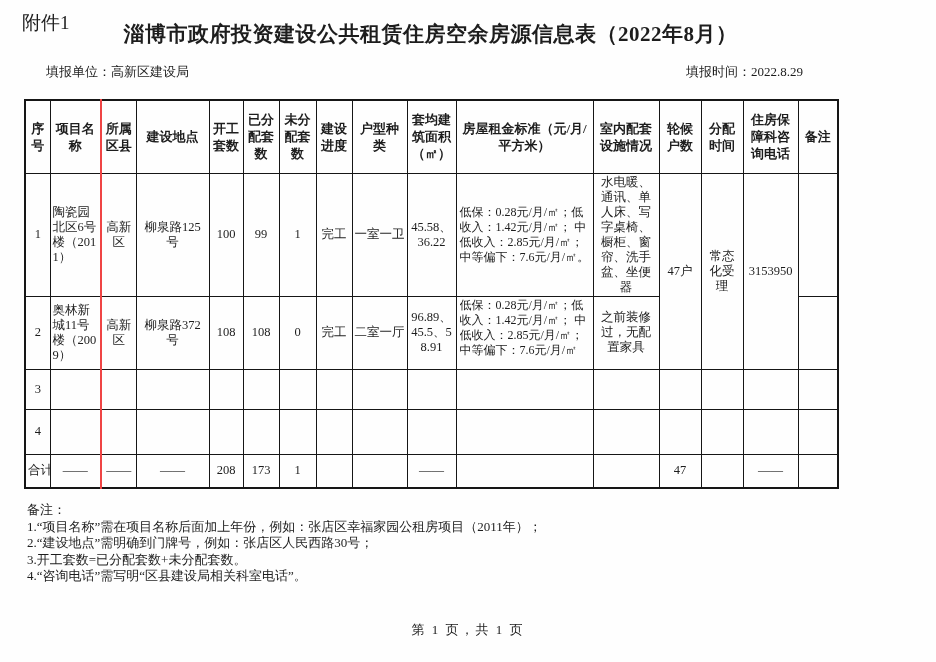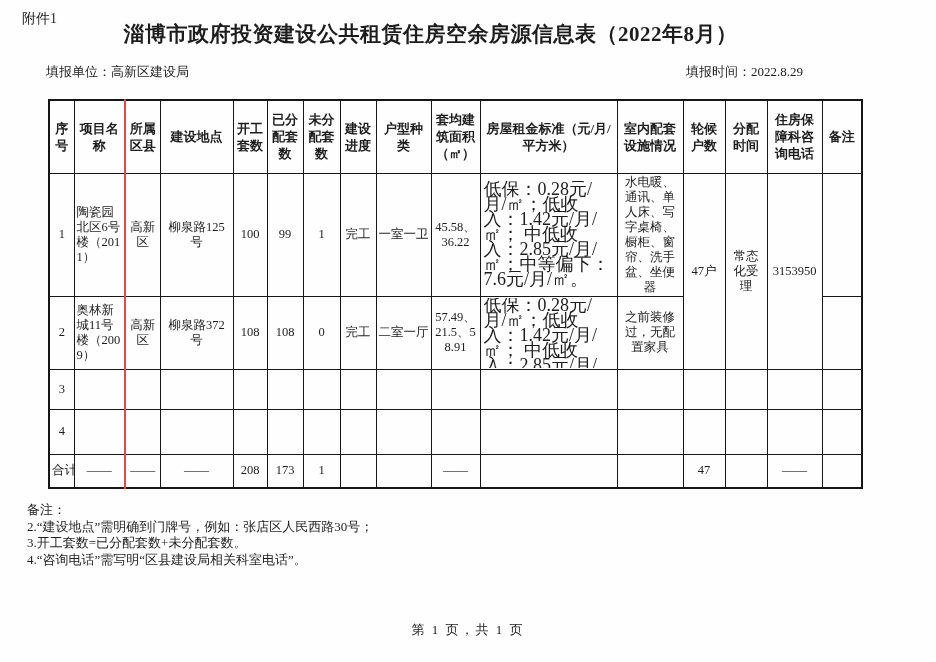--- a/index.html
+++ b/index.html
@@ -1,40 +1,40 @@
 <!DOCTYPE html>
 <html><head>
 <meta charset="utf-8">
 <style>
   * { margin:0; padding:0; box-sizing:border-box; }
   html,body { background:#ffffff; }
   .page {
     position:relative; width:936px; height:662px; background:#fefefe;
     font-family:"Liberation Serif","DejaVu Serif",serif; color:#1d1d1d; overflow:hidden;
   }
-  .attachment { position:absolute; left:22px; top:10px; font-size:14px; }
+  .attachment { position:absolute; left:22px; top:10px; font-size:19px; }
   .content { margin-left:24px; width:813px; }
   .title {
     padding-top:21px; font-size:21px; font-weight:bold; text-align:center;
     letter-spacing:0.5px; line-height:26px;
   }
   .meta { display:flex; justify-content:space-between; margin-top:16px; padding:0 34px 0 22px; font-size:13px; }
-  table.grid { border-collapse:collapse; table-layout:fixed; width:813px; margin-top:18px; border:2px solid #161616;margin-left:24px; }
+  table.grid { border-collapse:collapse; table-layout:fixed; width:813px; margin-top:18px; border:2px solid #161616; }
   th,td { border:1px solid #161616; padding:1px 2px; overflow:hidden; word-break:break-all; text-align:center; vertical-align:middle; }
   th { font-size:13px; font-weight:bold; line-height:17px; }
   td { font-size:12.5px; line-height:15px; }
   tr.hdr { height:73px; }
   tr.r1 { height:97px; }
   tr.r2 { height:73px; }
   tr.r3 { height:40px; }
   tr.r4 { height:45px; }
   tr.total { height:34px; }
   .thick-r { border-right:2px solid #ef4444; }
   td.l { text-align:left; }
-  .rent { font-size:18px; line-height:15px; text-align:left; padding:1px 3px; }
+  .rent { font-size:12px; line-height:15px; text-align:left; padding:1px 3px; }
   .clipbox { height:70px; overflow:hidden; }
   .nowrap { white-space:nowrap; }
   .notes { display:flex; margin-top:13px; padding-left:3px; font-size:13px; line-height:16.5px;flex-direction:column; }
   .notes-label { flex:0 0 auto; }
   .note-item { white-space:pre-wrap; }
   .page-footer { position:absolute; left:0; right:0; top:621px; text-align:center; font-size:13px; letter-spacing:2px; }
 </style>
 </head>
 <body>
 
@@ -112,21 +112,21 @@
       <tr class="r2">
         <td>2</td>
         <td class="l thick-r">奥林新城11号楼（2009）</td>
         <td>高新区</td>
         <td>柳泉路372号</td>
         <td>108</td>
         <td>108</td>
         <td>0</td>
         <td>完工</td>
         <td>二室一厅</td>
-        <td>57.49、21.5、58.91</td>
+        <td>96.89、45.5、58.91</td>
         <td class="rent">
               <div class="clipbox">低保：0.28元/月/㎡；低收入：1.42元/月/㎡； 中低收入：2.85元/月/㎡；中等偏下：7.6元/月/㎡</div>
             </td>
         <td>之前装修过，无配置家具</td>
         <td></td>
       </tr>
 
       <tr class="r3">
         <td>3</td>
         <td class="thick-r"></td>
@@ -182,20 +182,21 @@
         <td></td>
         <td>——</td>
         <td></td>
       </tr>
     </tbody>
       </table>
 
     <div class="notes">
       <span class="notes-label">备注：</span>
       <div class="notes-items">
+        <div class="note-item">1.“项目名称”需在项目名称后面加上年份，例如：张店区幸福家园公租房项目（2011年）；</div>
         <div class="note-item">2.“建设地点”需明确到门牌号，例如：张店区人民西路30号；</div>
         <div class="note-item">3.开工套数=已分配套数+未分配套数。</div>
         <div class="note-item">4.“咨询电话”需写明“区县建设局相关科室电话”。</div>
       </div>
     </div>
   </div>
 
   <div class="page-footer">第 1 页，共 1 页</div>
 
 </div>

